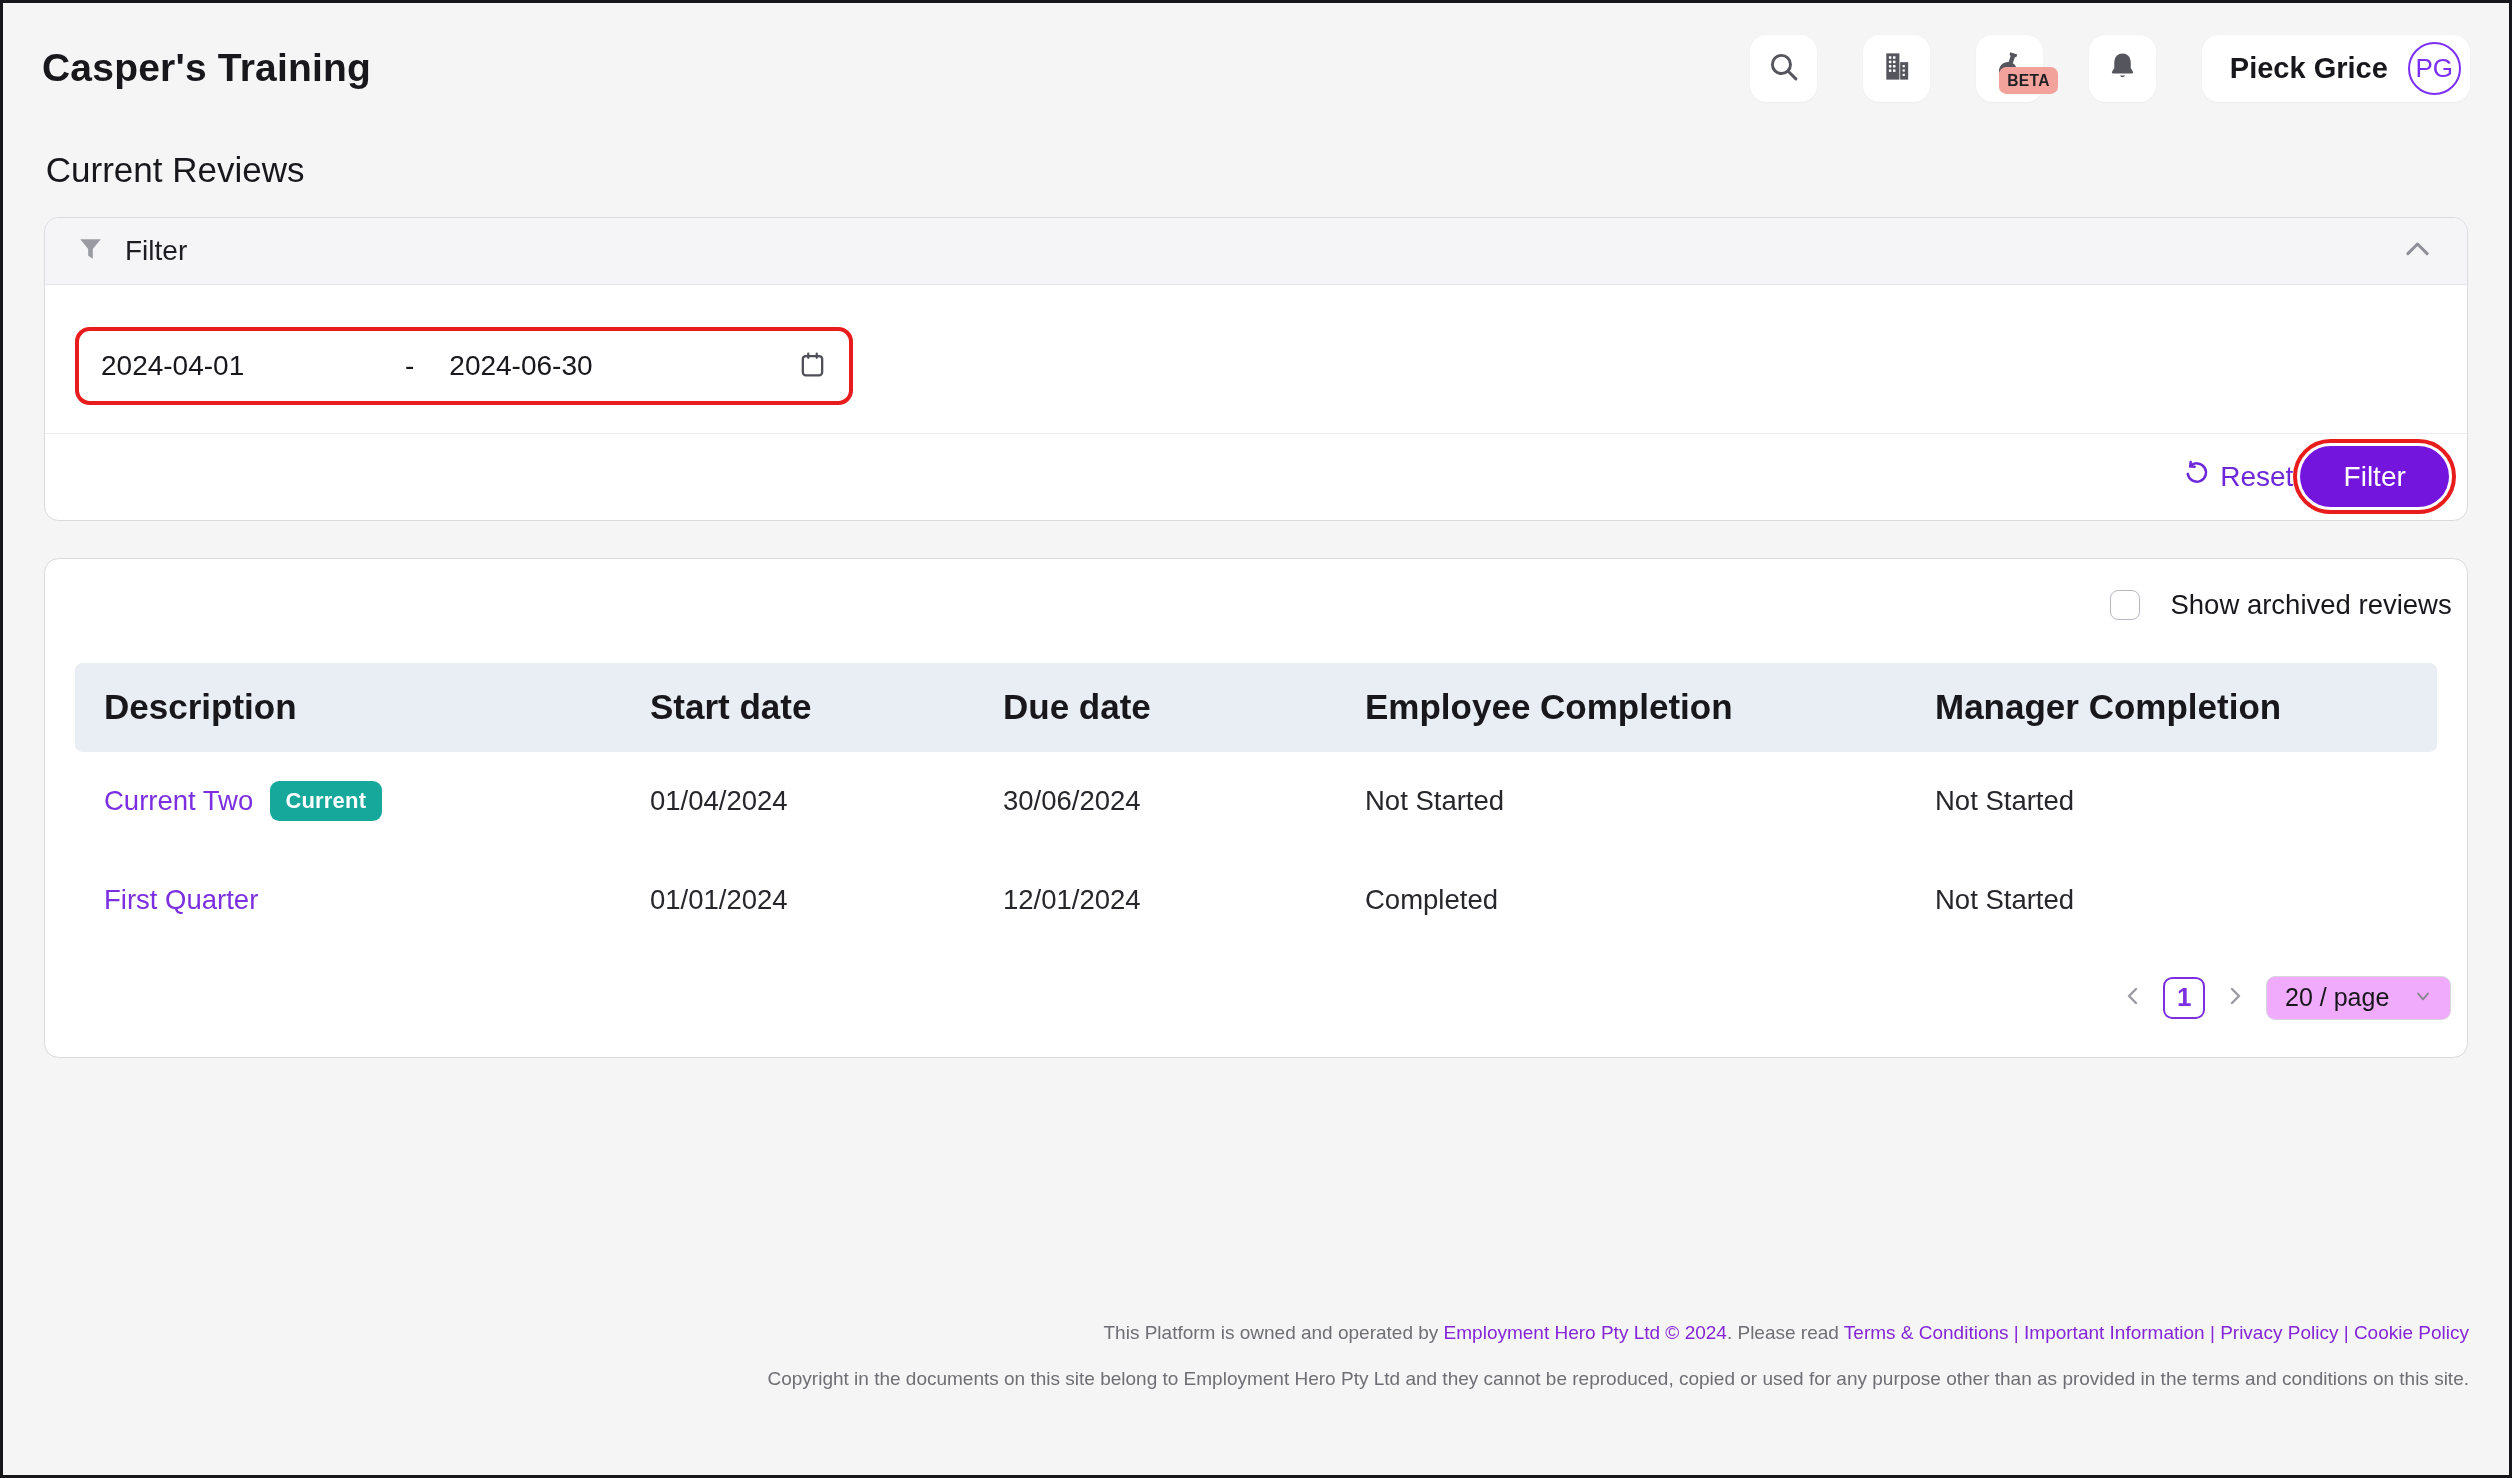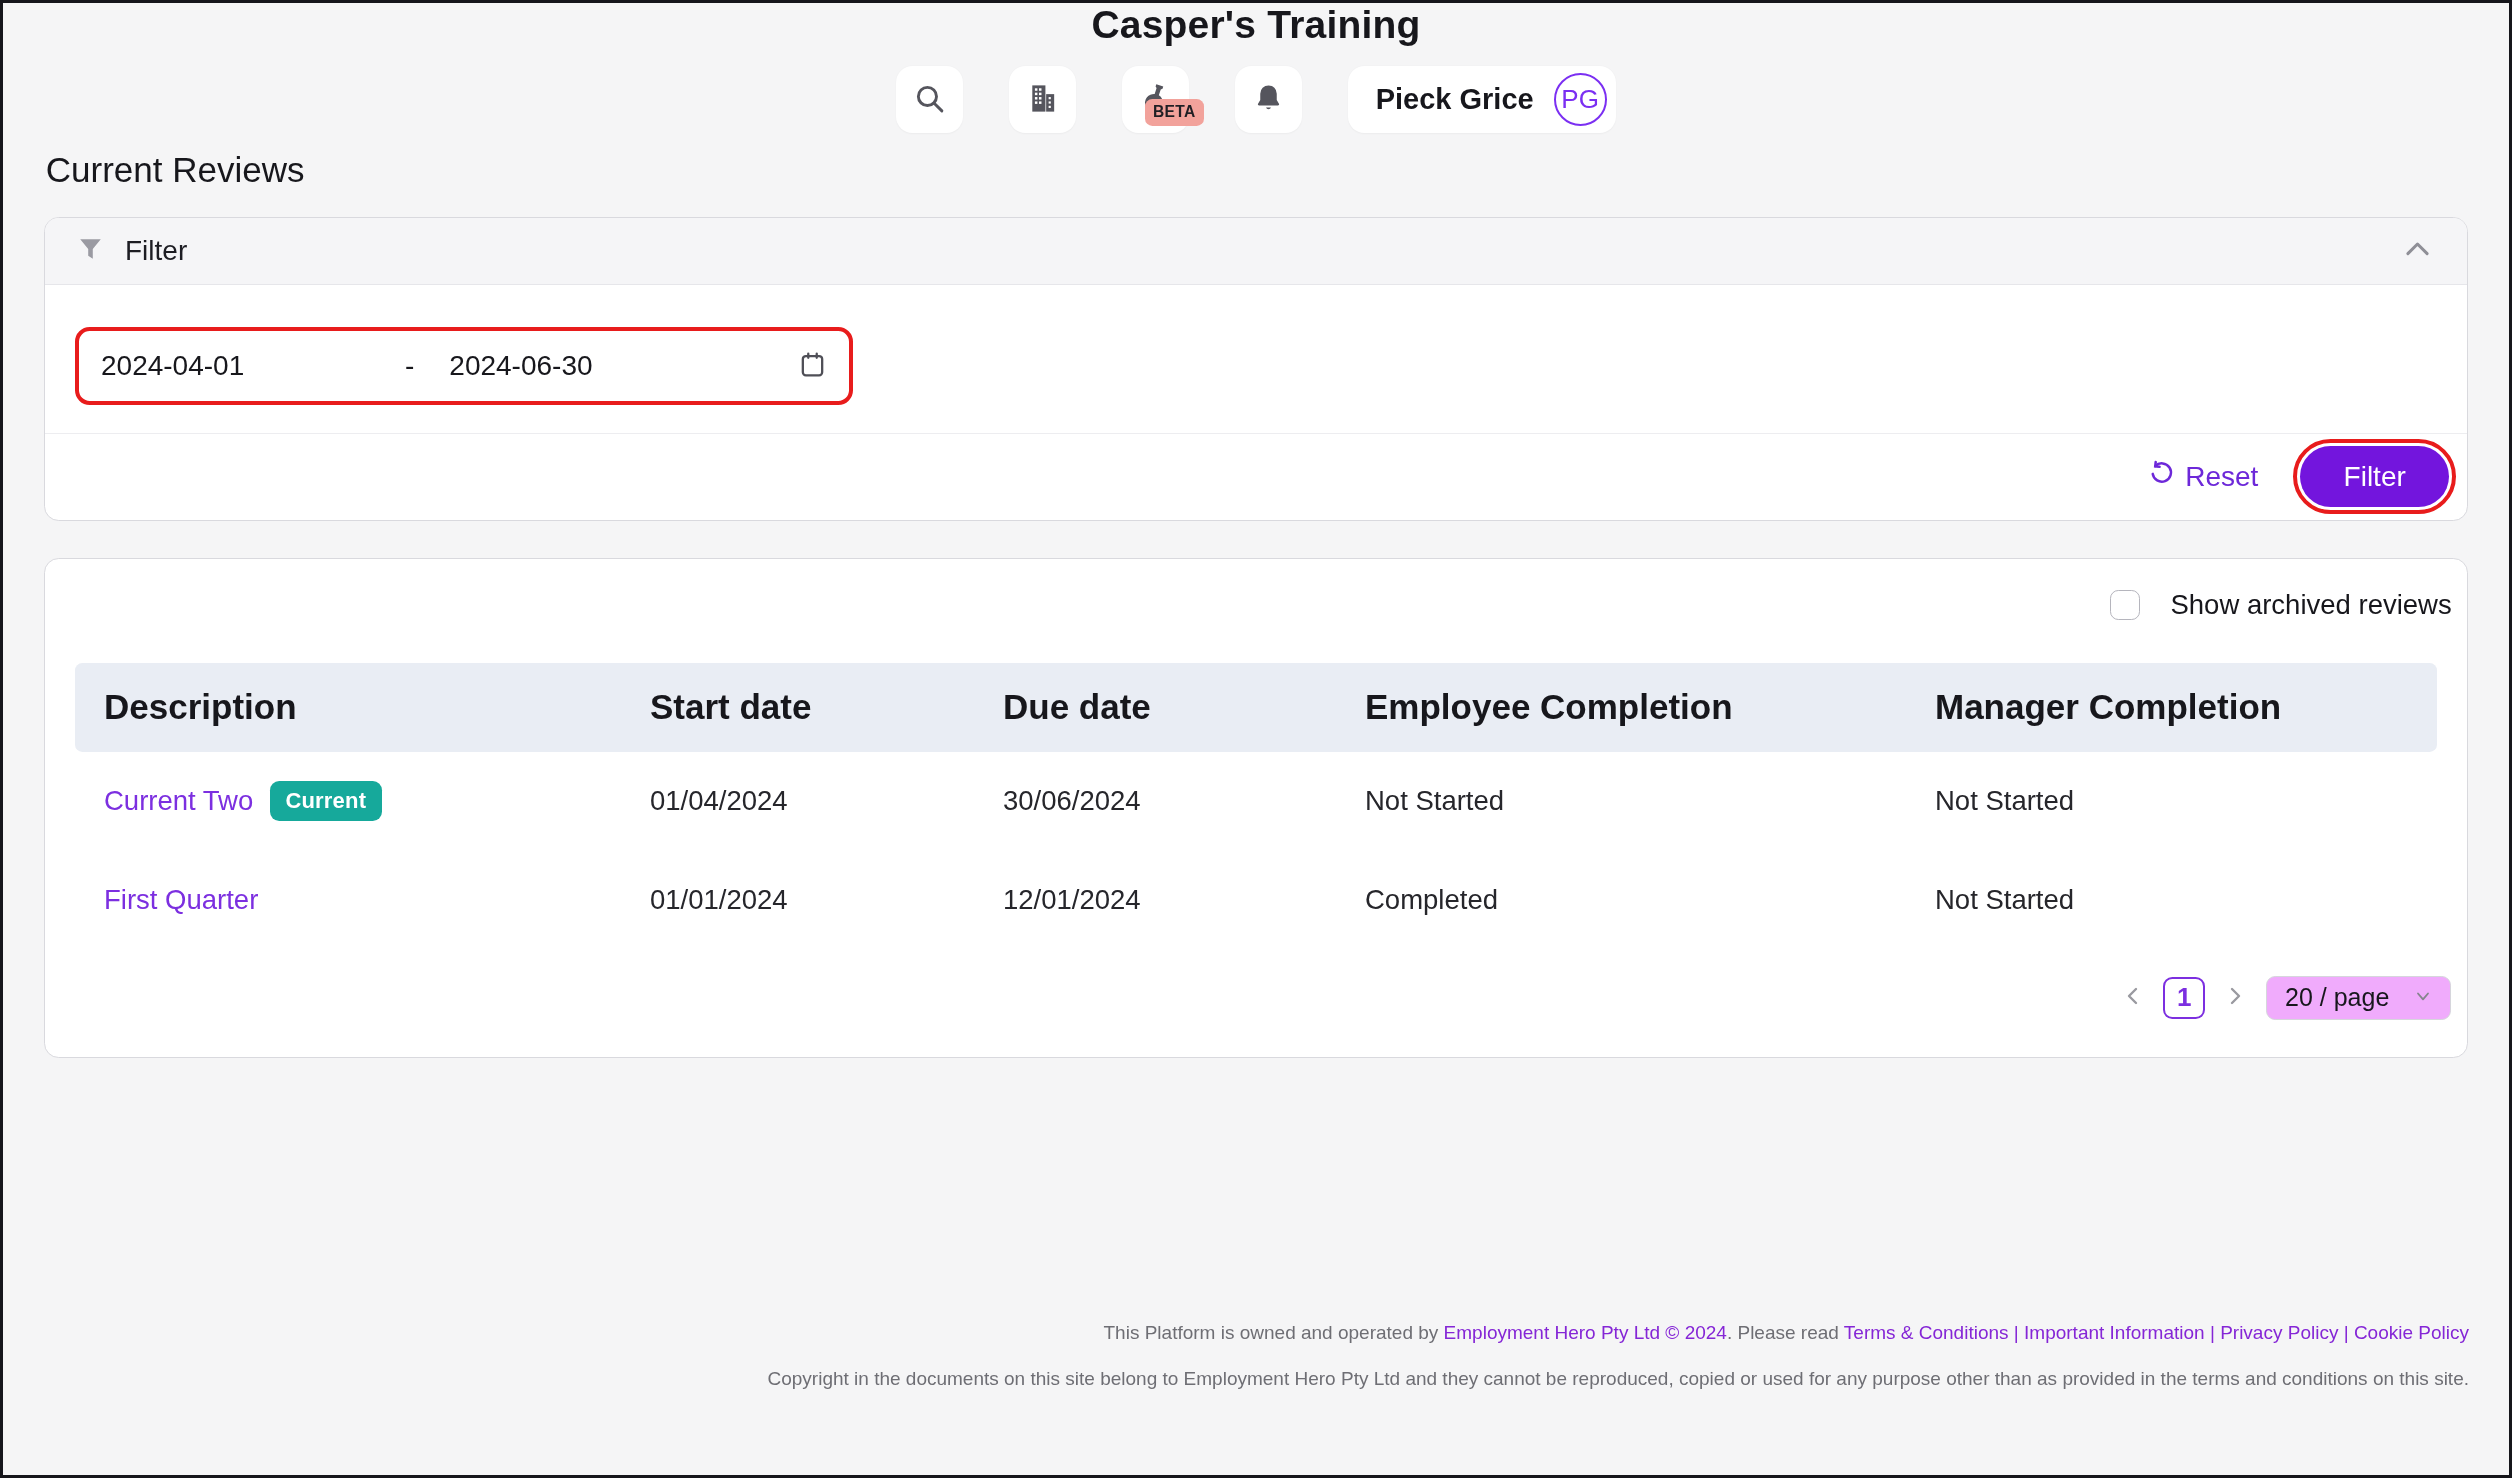--- a/index.html
+++ b/index.html
@@ -13,21 +13,20 @@
     overflow: hidden;
   }
 
   
   .topbar {
     height: 130px;
     display: flex;
     align-items: center;
     justify-content: space-between;
     padding: 0 39px;
-    flex-direction: column;
   }
   .app-title { font-size: 39px; font-weight: 700; letter-spacing: 0.2px; }
   .topbar-right { display: flex; align-items: center; gap: 46px; justify-content: flex-end; }
   .icon-btn {
     width: 67px; height: 67px;
     background: #ffffff;
     border: none;
     border-radius: 16.5px;
     display: flex; align-items: center; justify-content: center;
     color: #55555d;
@@ -102,21 +101,20 @@
   }
   .date-start { font-size: 28px; width: 304px; }
   .date-sep { font-size: 28px; }
   .date-end { font-size: 28px; margin-left: 35px; }
   .cal-icon { margin-left: auto; color: #4f4f57; cursor: pointer; }
 
   .filter-divider { border-top: 1.8px solid #ededf0; }
   .filter-actions {
     height: 86px;
     display: flex; align-items: center; justify-content: flex-end;
-    gap: 35px;
     padding-right: 11px;
   }
   .reset-link {
     display: flex; align-items: center; gap: 11px;
     color: #6d28d9; font-size: 28px;
     background: none; border: none; cursor: pointer;
     font-family: inherit;
   }
   .btn-annotation {
     border: 4.6px solid #e81c1c;

